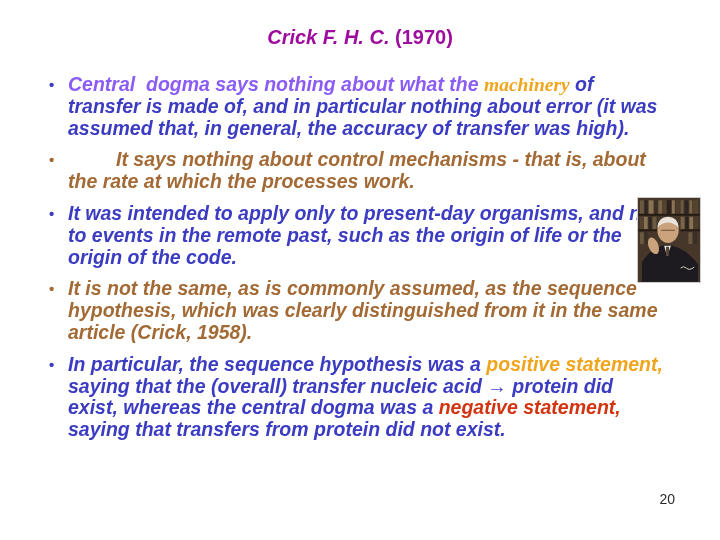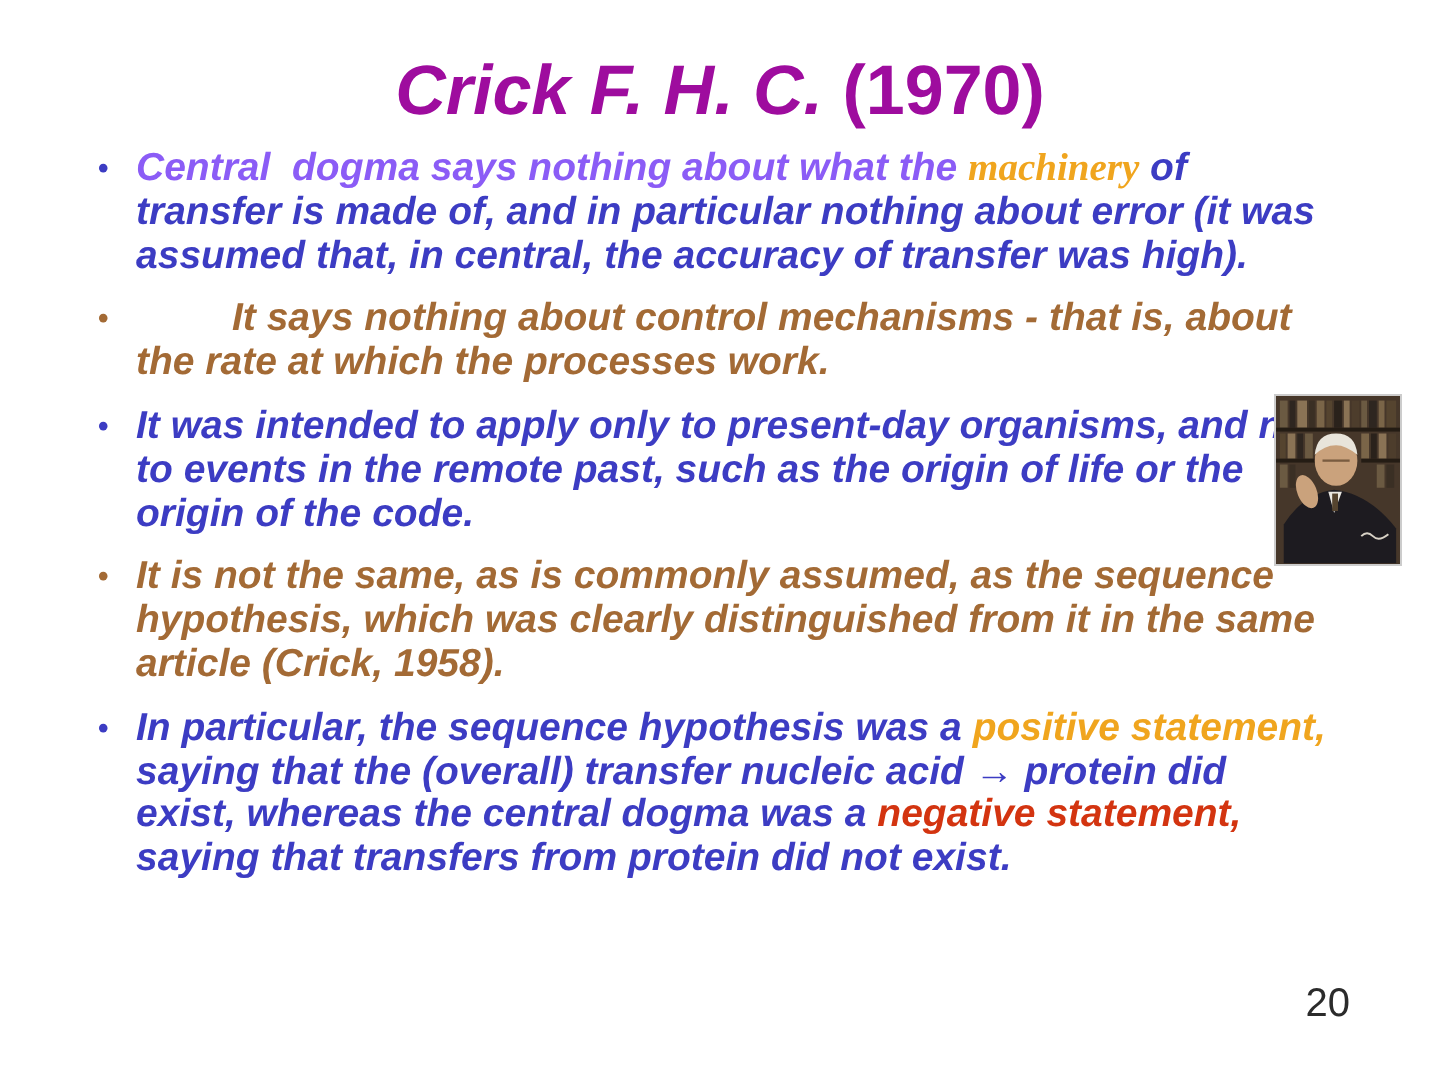--- a/index.html
+++ b/index.html
@@ -13,21 +13,21 @@
     background: #ffffff;
     overflow: hidden;
   }
 
   .title {
     position: absolute;
     top: 26px;
     left: 0;
     width: 100%;
     text-align: center;
-    font-size: 35px;
+    font-size: 20px;
     font-weight: 700;
     line-height: 1.15;
     color: var(--title, #9E0C9E);
     letter-spacing: 0px;
   }
   .title .name-part { font-style: italic; }
   .title .year-part { font-style: normal; }
 
   .content {
     position: absolute;
@@ -66,39 +66,39 @@
     height: 86px;
     border: 1px solid #cccccc;
     background: #463627;
   }
   .photo svg { display: block; width: 100%; height: 100%; }
 
   .pagenum {
     position: absolute;
     right: 45px;
     top: 491px;
-    font-size: 20px;
+    font-size: 14px;
     font-weight: 400;
     font-style: normal;
     color: var(--page, #2B2B2B);
   }
 </style>
 </head>
 <body>
 
 <div class="slide">
 
   <div class="title">
     <span class="name-part">Crick F. H. C. </span><span class="year-part">(1970)</span>
   </div>
 
   <div class="content">
       <div class="bullet">
         <span class="marker" style="color: rgb(60, 60, 195);">•</span>
-        <span class="btext"><span style="color: #8b5cf6; font-style: italic;">Central  dogma says nothing about what the </span><span style="color: rgb(240, 165, 30); font-family: Liberation Serif, serif;">machinery</span><span style="color: rgb(60, 60, 195);"> of transfer is made of, and in particular nothing about error (it was assumed that, in central, the accuracy of transfer was high).</span></span>
+        <span class="btext"><span style="color: #8b5cf6; font-style: italic;">Central  dogma says nothing about what the </span><span style="color: rgb(240, 165, 30); font-family: Liberation Serif, serif;">machinery</span><span style="color: rgb(60, 60, 195);"> of transfer is made of, and in particular nothing about error (it was assumed that, in general, the accuracy of transfer was high).</span></span>
       </div>
       <div class="bullet">
         <span class="marker" style="color: rgb(163, 106, 53);">•</span>
         <span class="btext"><span style="color: rgb(163, 106, 53); margin-left: 48px;">It says nothing about control mechanisms - that is, about the rate at which the processes work.</span></span>
       </div>
       <div class="bullet">
         <span class="marker" style="color: rgb(60, 60, 195);">•</span>
         <span class="btext"><span style="color: rgb(60, 60, 195);">It was intended to apply only to present-day organisms, and not to events in the remote past, such as the origin of life or the origin of the code.</span></span>
       </div>
       <div class="bullet">

